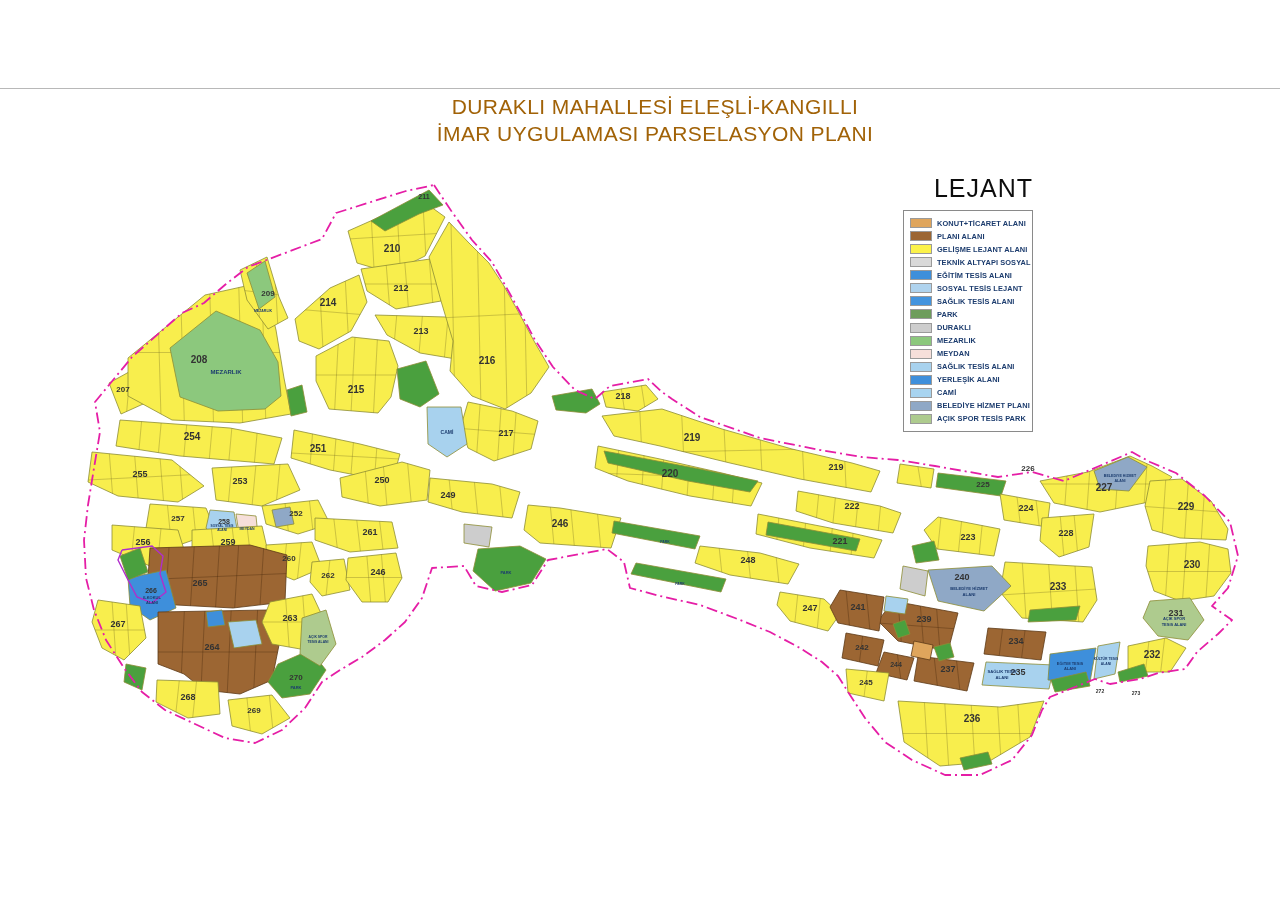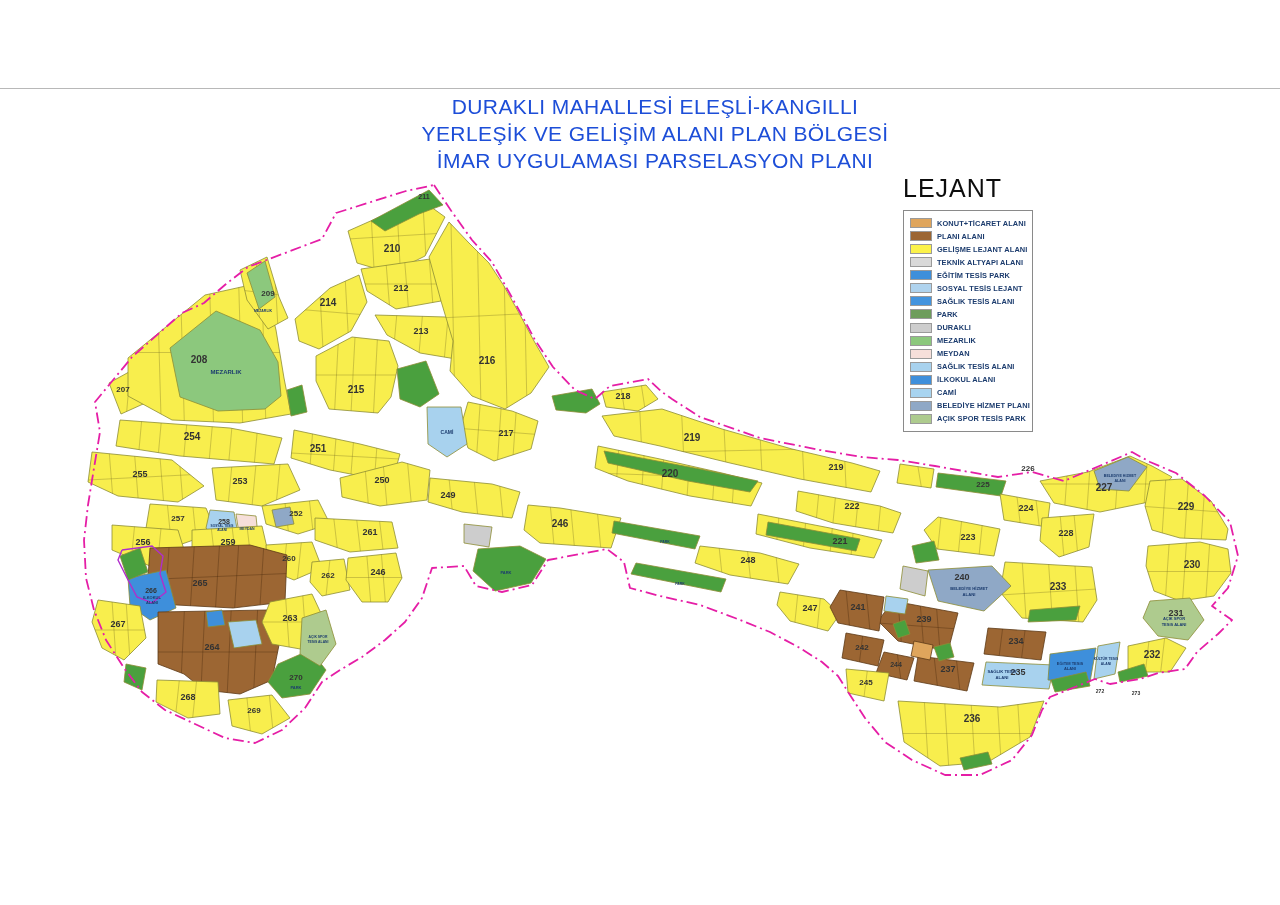--- a/index.html
+++ b/index.html
@@ -1,39 +1,38 @@
 <!DOCTYPE html>
 <html><head>
 <meta charset="utf-8">
 <style>
   html,body{margin:0;padding:0;background:#fff;}
   .stage{position:relative;width:1280px;height:905px;background:#ffffff;overflow:hidden;
          font-family:"Liberation Sans",sans-serif;}
   .top-line{position:absolute;left:0;top:88px;width:1280px;height:1px;background:#9a9a9a;opacity:.7;}
-  .title-block{position:absolute;left:250px;top:93px;width:810px;text-align:center;color:#1d4ed8;
+  .title-block{position:absolute;left:250px;top:93px;width:810px;text-align:center;color:#a16207;
                font-size:21px;line-height:27px;letter-spacing:.4px;font-weight:400;}
   .legend{position:absolute;left:903px;top:174px;width:130px;}
-  .legend-title{text-align:left;font-size:25px;color:#0d0d0d;letter-spacing:1px;font-weight:400;}
+  .legend-title{text-align:right;font-size:25px;color:#0d0d0d;letter-spacing:1px;font-weight:400;}
   .legend-box{margin-top:7px;border:1px solid #8a8a8a;background:#fff;padding:7px 6px;
               display:flex;flex-direction:column;justify-content:space-between;height:206px;}
   .legend-item{display:flex;align-items:center;gap:5px;}
   .legend-swatch{width:20px;height:8px;border:1px solid #9a9a9a;flex:0 0 auto;}
   .legend-label{font-size:7.4px;color:#1c3c6e;font-weight:700;white-space:nowrap;letter-spacing:.1px;}
   svg{position:absolute;left:0;top:0;}
   text{font-family:"Liberation Sans",sans-serif;}
 </style>
 </head>
 <body>
 
 <div class="stage">
   <div class="top-line"></div>
 
   <div class="title-block">
     <div>DURAKLI MAHALLESİ ELEŞLİ-KANGILLI</div>
-    <div>YERLEŞİK VE GELİŞİM ALANI PLAN BÖLGESİ</div>
     <div>İMAR UYGULAMASI PARSELASYON PLANI</div>
   </div>
 
   <svg id="svg-map" width="1280" height="905" viewBox="0 0 1280 905">
       <defs>
         <clipPath id="clip0">
           <polygon points="109,383 138,367 152,400 121,414"></polygon>
         </clipPath>
         <clipPath id="clip1">
           <polygon points="128,358 205,295 264,282 276,330 284,378 291,414 240,423 172,420 128,396"></polygon>
@@ -688,25 +687,25 @@
         <div class="legend-item">
           <span class="legend-swatch" style="background: rgb(156, 102, 51);"></span>
           <span class="legend-label">PLANI ALANI</span>
         </div>
         <div class="legend-item">
           <span class="legend-swatch" style="background: rgb(251, 242, 74);"></span>
           <span class="legend-label">GELİŞME LEJANT ALANI</span>
         </div>
         <div class="legend-item">
           <span class="legend-swatch" style="background: rgb(217, 217, 217);"></span>
-          <span class="legend-label">TEKNİK ALTYAPI ALANI</span>
+          <span class="legend-label">TEKNİK ALTYAPI SOSYAL</span>
         </div>
         <div class="legend-item">
           <span class="legend-swatch" style="background: rgb(62, 143, 219);"></span>
-          <span class="legend-label">EĞİTİM TESİS PARK</span>
+          <span class="legend-label">EĞİTİM TESİS ALANI</span>
         </div>
         <div class="legend-item">
           <span class="legend-swatch" style="background: rgb(175, 211, 238);"></span>
           <span class="legend-label">SOSYAL TESİS LEJANT</span>
         </div>
         <div class="legend-item">
           <span class="legend-swatch" style="background: rgb(67, 148, 222);"></span>
           <span class="legend-label">SAĞLIK TESİS ALANI</span>
         </div>
         <div class="legend-item">
@@ -724,21 +723,21 @@
         <div class="legend-item">
           <span class="legend-swatch" style="background: rgb(246, 223, 218);"></span>
           <span class="legend-label">MEYDAN</span>
         </div>
         <div class="legend-item">
           <span class="legend-swatch" style="background: rgb(168, 210, 238);"></span>
           <span class="legend-label">SAĞLIK TESİS ALANI</span>
         </div>
         <div class="legend-item">
           <span class="legend-swatch" style="background: rgb(62, 143, 219);"></span>
-          <span class="legend-label">İLKOKUL ALANI</span>
+          <span class="legend-label">YERLEŞİK ALANI</span>
         </div>
         <div class="legend-item">
           <span class="legend-swatch" style="background: rgb(168, 212, 240);"></span>
           <span class="legend-label">CAMİ</span>
         </div>
         <div class="legend-item">
           <span class="legend-swatch" style="background: rgb(143, 168, 198);"></span>
           <span class="legend-label">BELEDİYE HİZMET PLANI</span>
         </div>
         <div class="legend-item">

